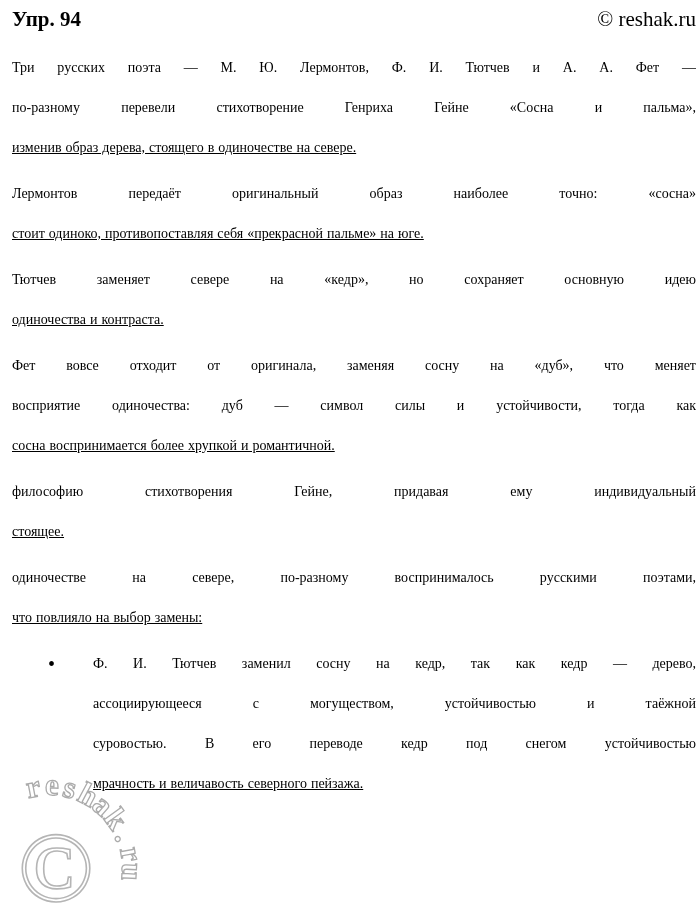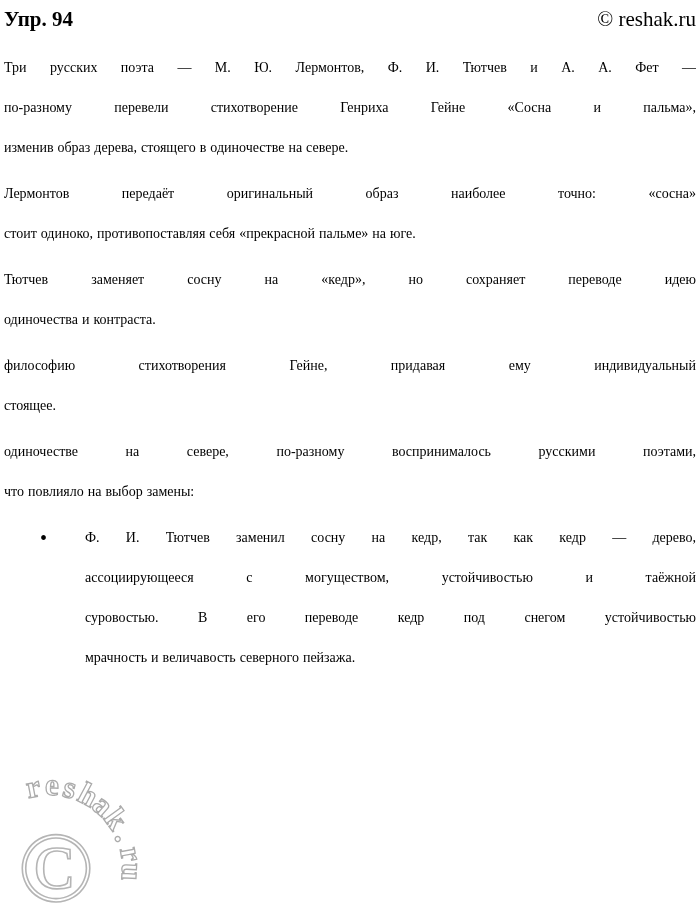--- a/index.html
+++ b/index.html
@@ -11,21 +11,21 @@
     overflow: hidden;
   }
   body {
     position: relative;
     font-family: "Liberation Serif", "DejaVu Serif", serif;
     color: #000000;
   }
   .page {
     position: relative;
     z-index: 1;
-    padding: 6px 4px 0 4px;
+    padding: 6px 4px 0 12px;
   }
   .header {
     display: flex;
     justify-content: space-between;
     align-items: baseline;
     font-size: 21px;
     line-height: 26px;
     margin-bottom: 16px;
   }
   .header .exercise {
@@ -42,20 +42,21 @@
     font-size: 14px;
     line-height: 40px;
     height: 40px;
     overflow: hidden;
     text-align: justify;
     text-align-last: justify;
     word-spacing: 0.5px;
   }
   .line.last {
     text-align-last: left;
+    text-decoration: underline;
   }
   .bullet-para {
     position: relative;
     padding-left: 81px;
     margin: 0;
   }
   .bullet-dot {
     position: absolute;
     left: 36px;
     top: 0;
@@ -112,22 +113,27 @@
       <div class="para">
         <div class="line">Три русских поэта — М. Ю. Лермонтов, Ф. И. Тютчев и А. А. Фет —</div>
         <div class="line">по-разному перевели стихотворение Генриха Гейне «Сосна и пальма»,</div>
         <div class="line last">изменив образ дерева, стоящего в одиночестве на севере.</div>
       </div>
       <div class="para">
         <div class="line">Лермонтов передаёт оригинальный образ наиболее точно: «сосна»</div>
         <div class="line last">стоит одиноко, противопоставляя себя «прекрасной пальме» на юге.</div>
       </div>
       <div class="para">
-        <div class="line">Тютчев заменяет сосну на «кедр», но сохраняет переводе идею</div>
+        <div class="line">Тютчев заменяет севере на «кедр», но сохраняет основную идею</div>
         <div class="line last">одиночества и контраста.</div>
+      </div>
+      <div class="para">
+        <div class="line">Фет вовсе отходит от оригинала, заменяя сосну на «дуб», что меняет</div>
+        <div class="line">восприятие одиночества: дуб — символ силы и устойчивости, тогда как</div>
+        <div class="line last">сосна воспринимается более хрупкой и романтичной.</div>
       </div>
       <div class="para">
         <div class="line">философию стихотворения Гейне, придавая ему индивидуальный</div>
         <div class="line last">стоящее.</div>
       </div>
       <div class="para">
         <div class="line">одиночестве на севере, по-разному воспринималось русскими поэтами,</div>
         <div class="line last">что повлияло на выбор замены:</div>
       </div>
       <div class="bullet-para">

